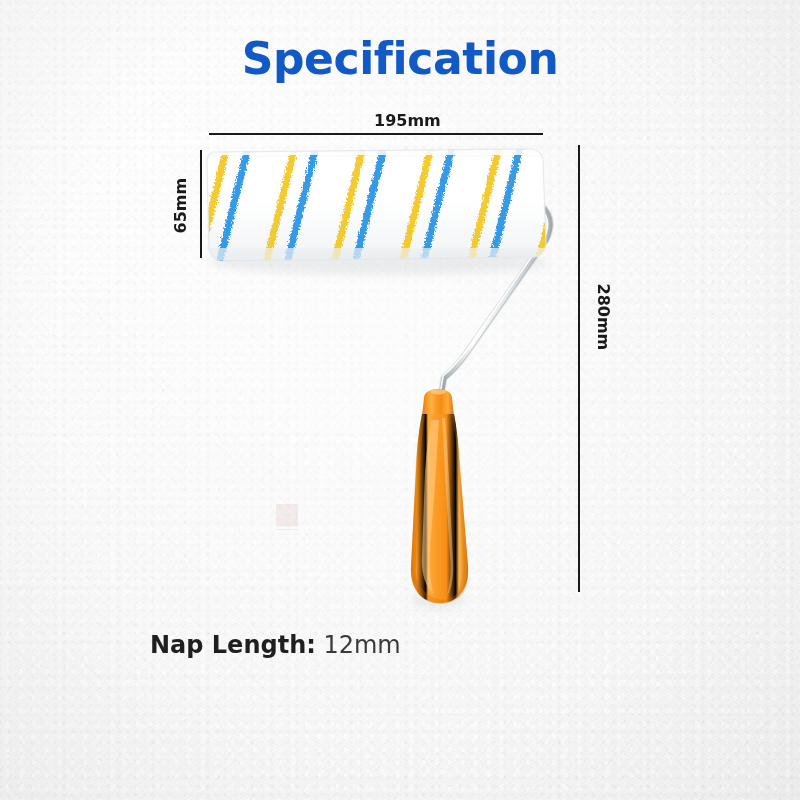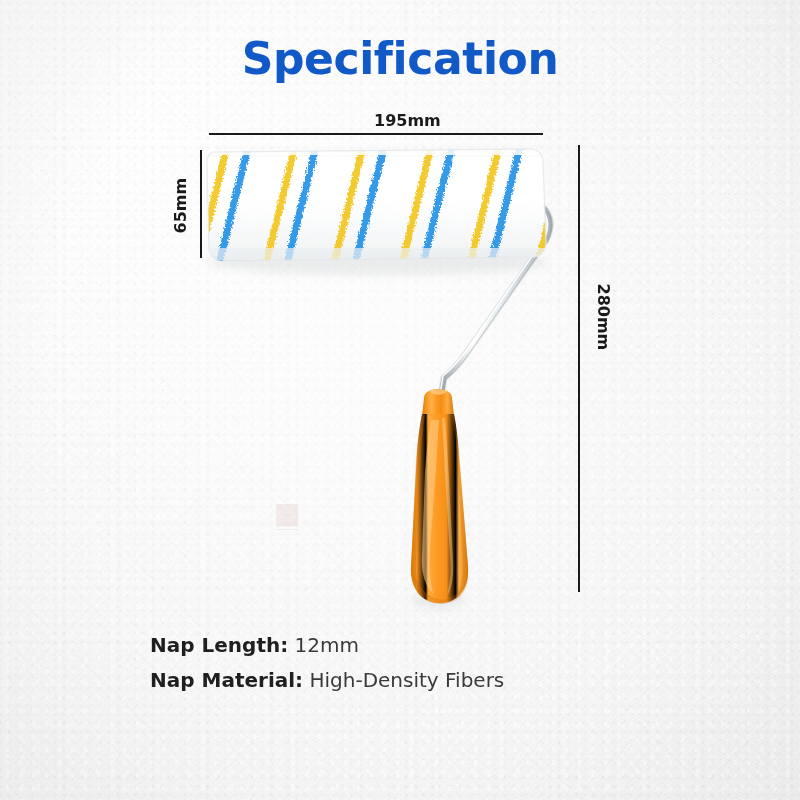--- a/index.html
+++ b/index.html
@@ -111,21 +111,21 @@
   }
 
   
   .spec-list {
     position: absolute;
     left: 150px;
     top: 628px;
     width: 560px;
   }
   .spec-row {
-    font-size: 20px;
+    font-size: 24px;
     line-height: 35px;
     color: #2b2b2b;
     font-family: "DejaVu Sans", sans-serif;
     white-space: nowrap;
   }
   .spec-key {
     font-weight: bold;
     color: #1f1f1f;
   }
   .spec-val {
@@ -369,19 +369,15 @@
     </g>
   </svg>
 
   <div class="faint-mark"></div>
 
   <div class="spec-list">
     <div class="spec-row">
       <span class="spec-key">Nap Length:</span>
       <span class="spec-val">12mm</span>
     </div>
-    <div class="spec-row">
-      <span class="spec-key">Nap Material:</span>
-      <span class="spec-val">High-Density Fibers</span>
-    </div>
   </div>
 
 </div>
 
 </body></html>

